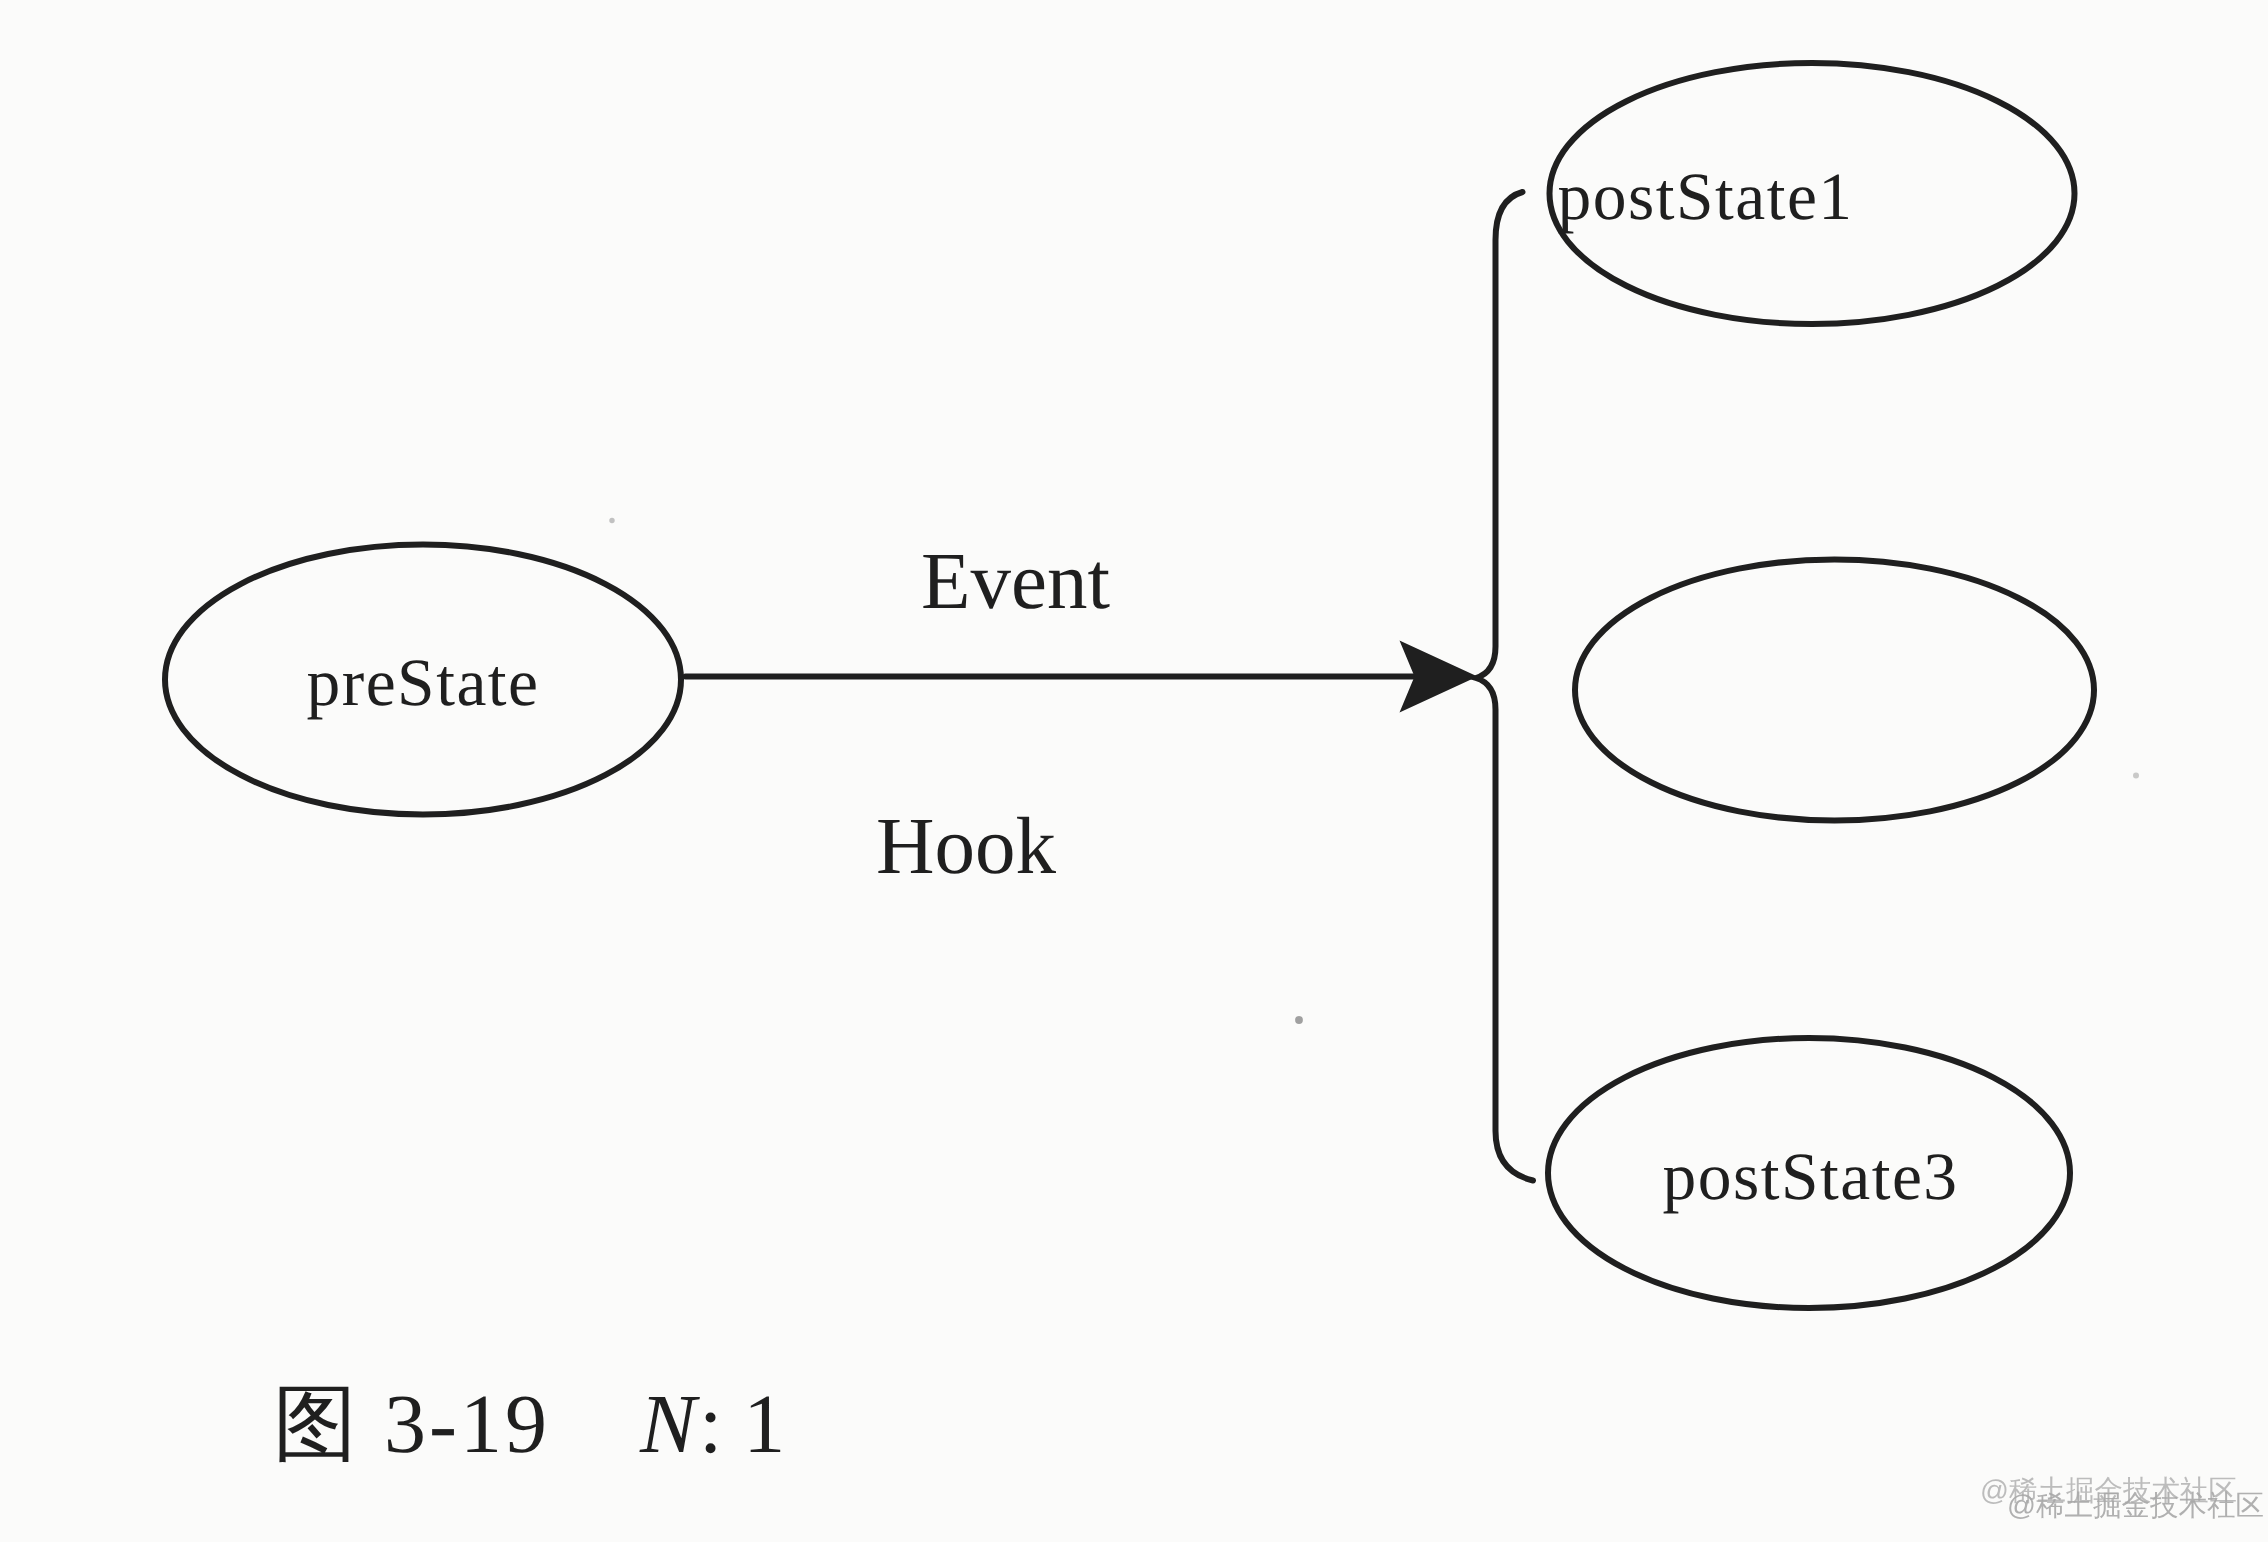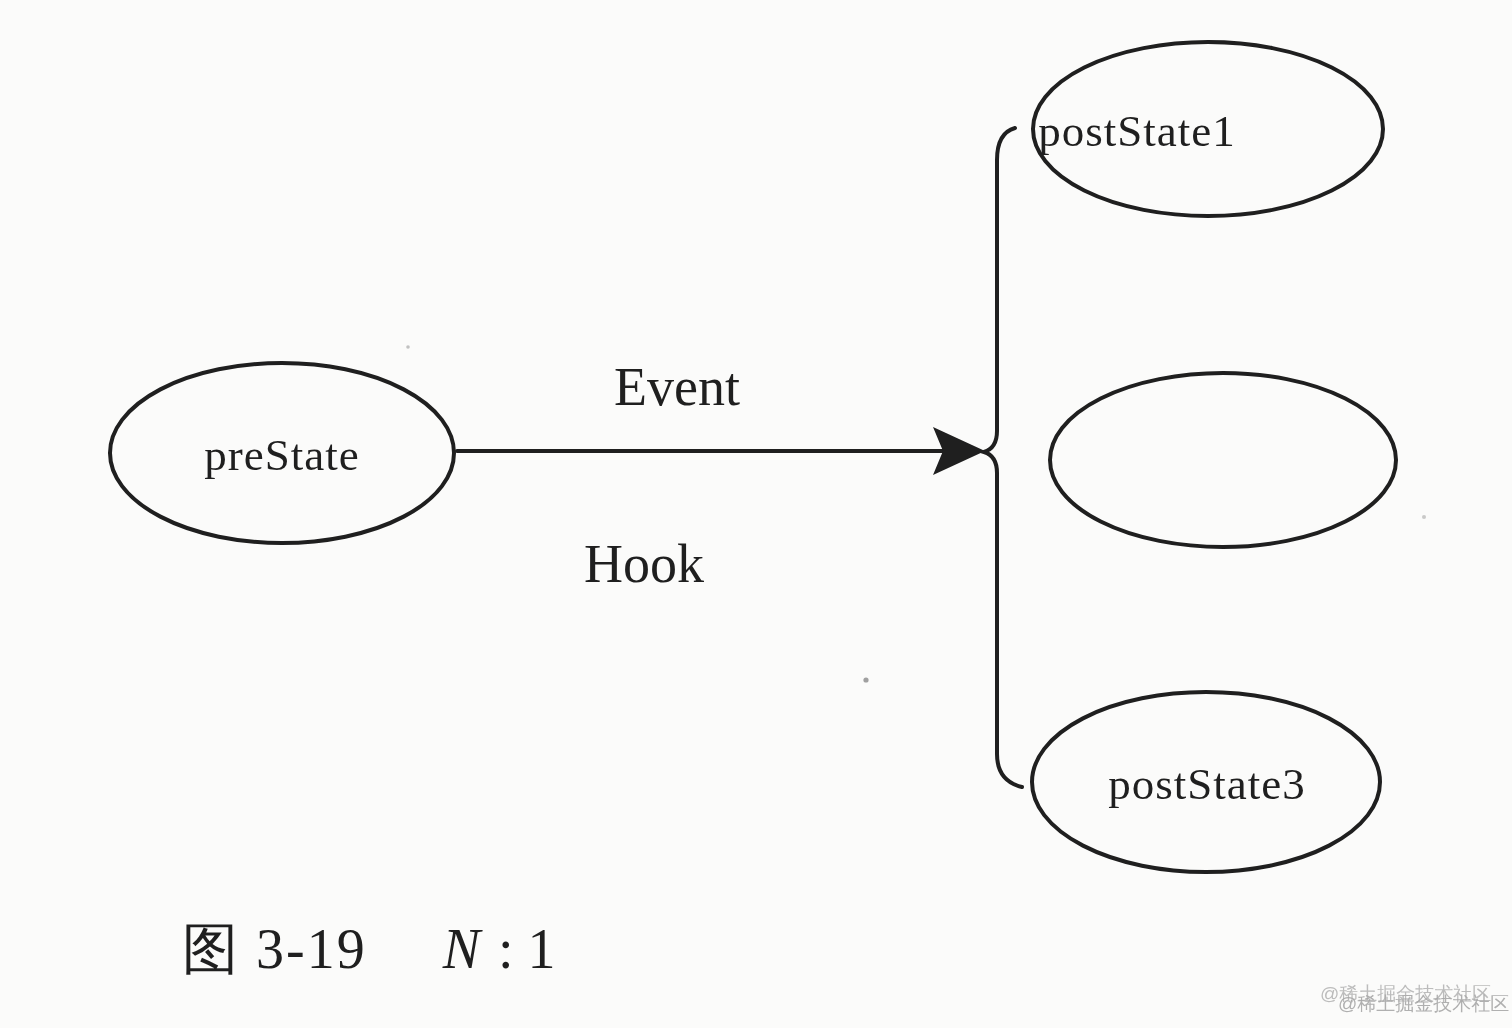--- a/index.html
+++ b/index.html
@@ -36,21 +36,20 @@
     font-size:54px;
     white-space:nowrap;
   }
   #caption{
     position:absolute;
     left:182px;top:912px;
     font-size:56px;
     white-space:nowrap;
     display:flex;
     align-items:baseline;
-    gap:16px;
   }
   #caption .fig-label{margin-right:58px;letter-spacing:2px;}
   #caption .cap-var{font-style:italic;padding:0 2px;}
   .watermark{
     position:absolute;
     font-family:"Liberation Sans","DejaVu Sans",sans-serif;
     font-size:19px;
     color:var(--wm);
     white-space:nowrap;
   }

